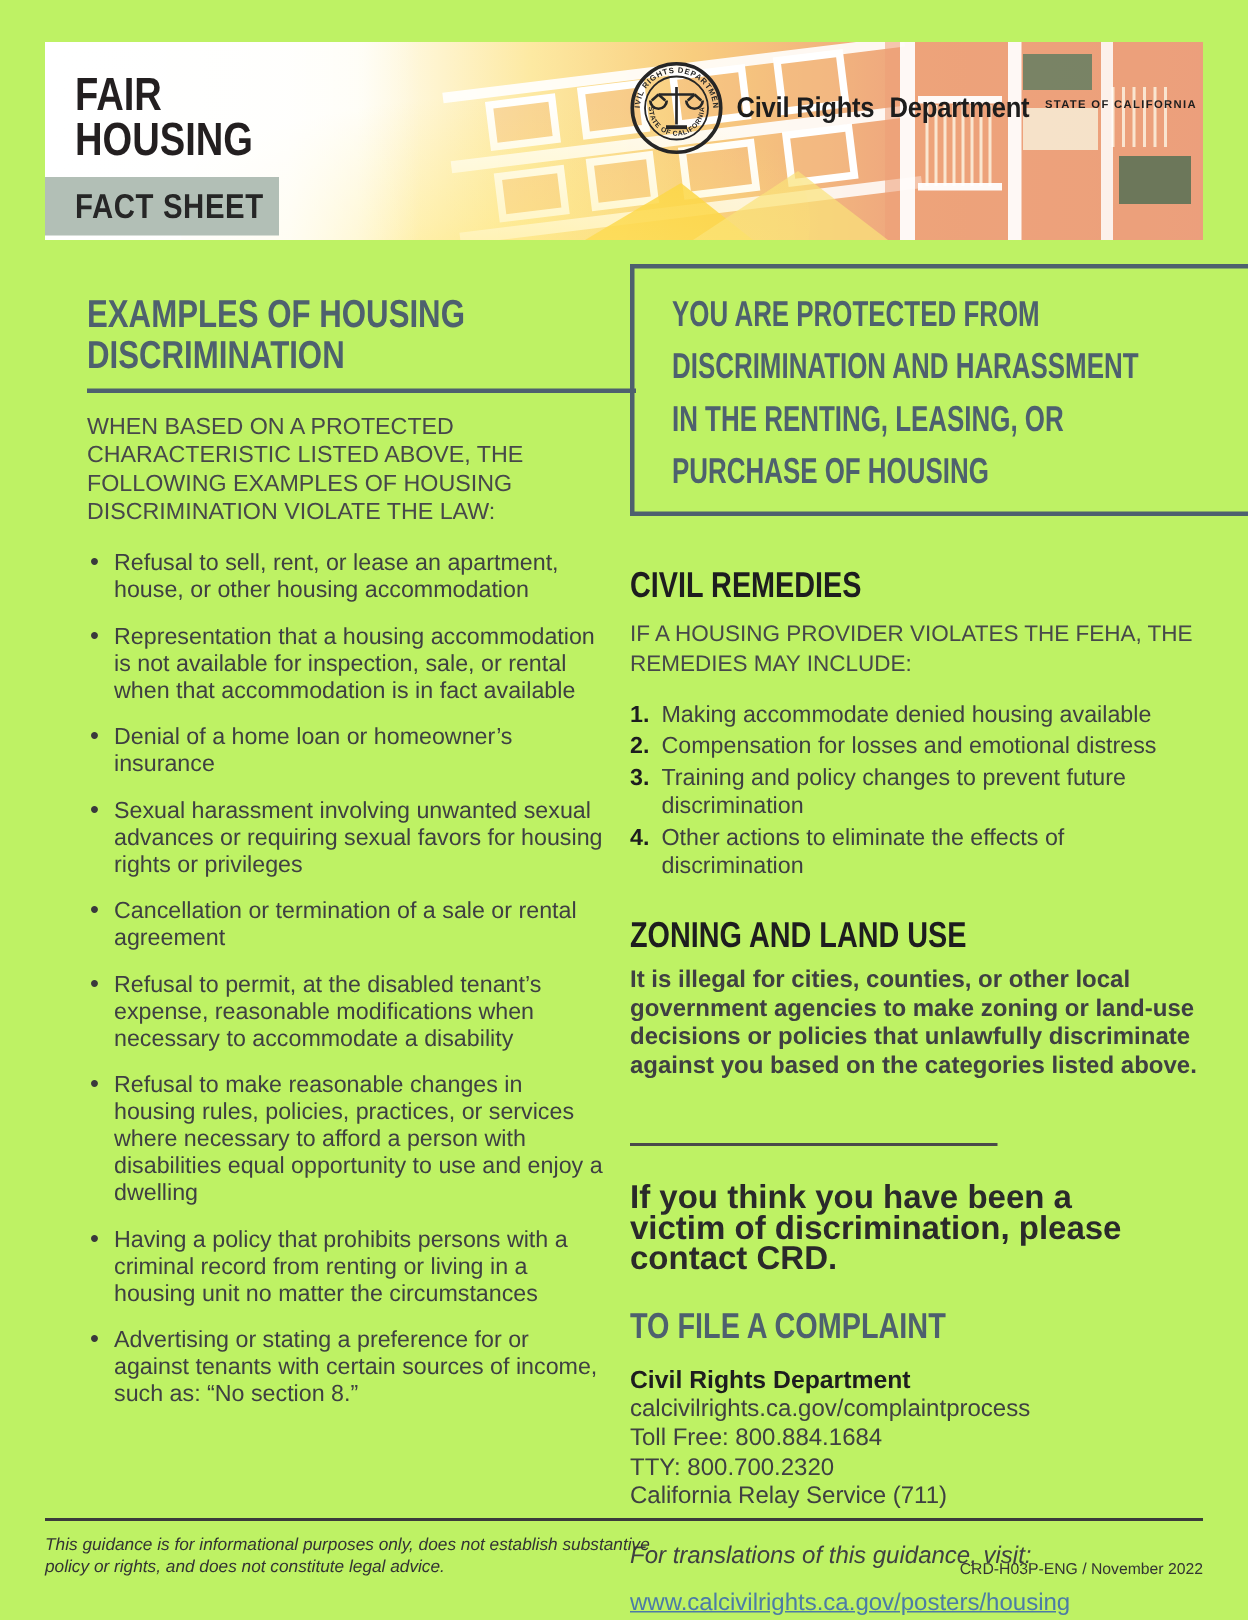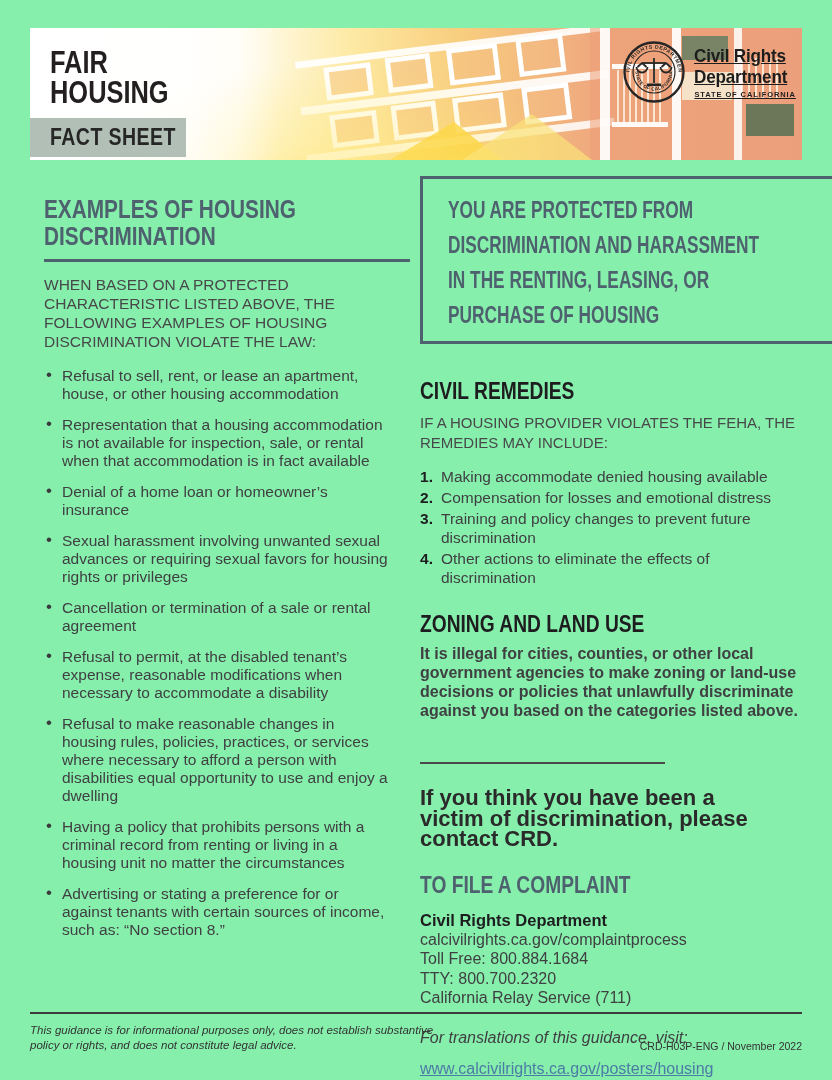--- a/index.html
+++ b/index.html
@@ -5,40 +5,40 @@
   :root{
     --slate:#4e616e;
     --ink:#231f20;
     --body:#3f4042;
     --sage:#b2bfb6;
     --link:#4c7ba6;
   }
   *{box-sizing:border-box;}
   html,body{margin:0;padding:0;background:#ffffff;}
   .page{
-    position:relative;width:832px;height:1080px;margin:0 auto;background:#86efac;
+    position:relative;width:832px;height:1080px;margin:0 auto;background:#bef264;
     font-family:"Liberation Sans", sans-serif;color:var(--body);overflow:hidden;
   }
   
   .header{position:absolute;left:30px;top:28px;width:772px;height:132px;}
   .photo{position:absolute;inset:0;width:100%;height:100%;display:block;}
   .titles{position:absolute;left:20px;top:20px;margin:0;color:var(--ink);
     font-size:31px;font-weight:bold;line-height:30px;letter-spacing:0;
     transform:scaleX(0.82);transform-origin:0 0;white-space:nowrap;}
   .fact-box{position:absolute;left:0;top:90px;width:156px;height:39px;background:var(--sage);
     display:flex;align-items:center;padding-left:20px;}
   .fact-box span{font-size:23px;font-weight:bold;color:#262626;letter-spacing:0.5px;
     transform:scaleX(0.85);transform-origin:0 50%;white-space:nowrap;}
   .logo{position:absolute;top:12px;right:4px;display:flex;align-items:center;gap:8px;color:#1d1d1d;}
-  .logo-text{display:flex;flex-direction:column;text-decoration:underline;}
+  .logo-text{display:flex;flex-direction:row;}
   .logo-name{font-size:19px;font-weight:bold;line-height:21px;letter-spacing:-0.2px;
     transform:scaleX(0.9);transform-origin:0 50%;white-space:nowrap;}
   .logo-tag{font-size:7.5px;font-weight:bold;letter-spacing:0.9px;margin-top:3px;white-space:nowrap;}
   
-  .col-left{position:absolute;left:44px;top:196px;width:366px;}
+  .col-left{position:absolute;left:58px;top:196px;width:366px;}
   .col-right{position:absolute;left:420px;top:176px;width:380px;}
   .h2-slate{margin:0;color:var(--slate);font-weight:bold;font-size:26px;line-height:27px;
     width:458px;transform:scaleX(0.8);transform-origin:0 0;}
   .rule{margin-top:9px;height:3px;background:var(--slate);width:366px;}
   .caps{margin-top:13px;font-size:15.5px;line-height:19px;color:#47484a;width:322px;}
   .bullets{margin:15px 0 0 0;padding:0;list-style:none;width:348px;}
   .bullets li{position:relative;padding-left:18px;margin-bottom:13px;font-size:15.5px;line-height:18px;}
   .bullets li::before{content:"\2022";position:absolute;left:2px;top:-1px;font-size:17px;color:#3a3a3c;}
   
   .protect-box{border:3px solid var(--slate);padding:13px 0 9px 25px;width:428px;}

